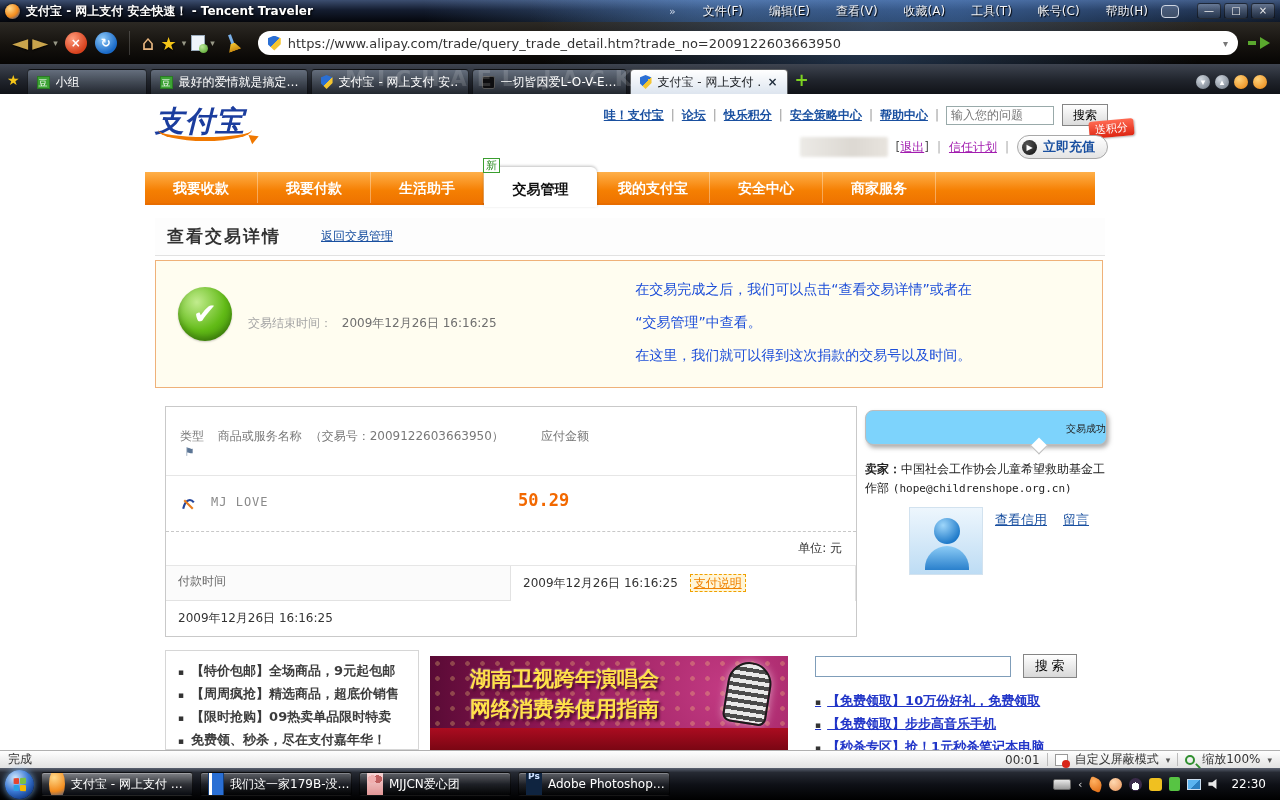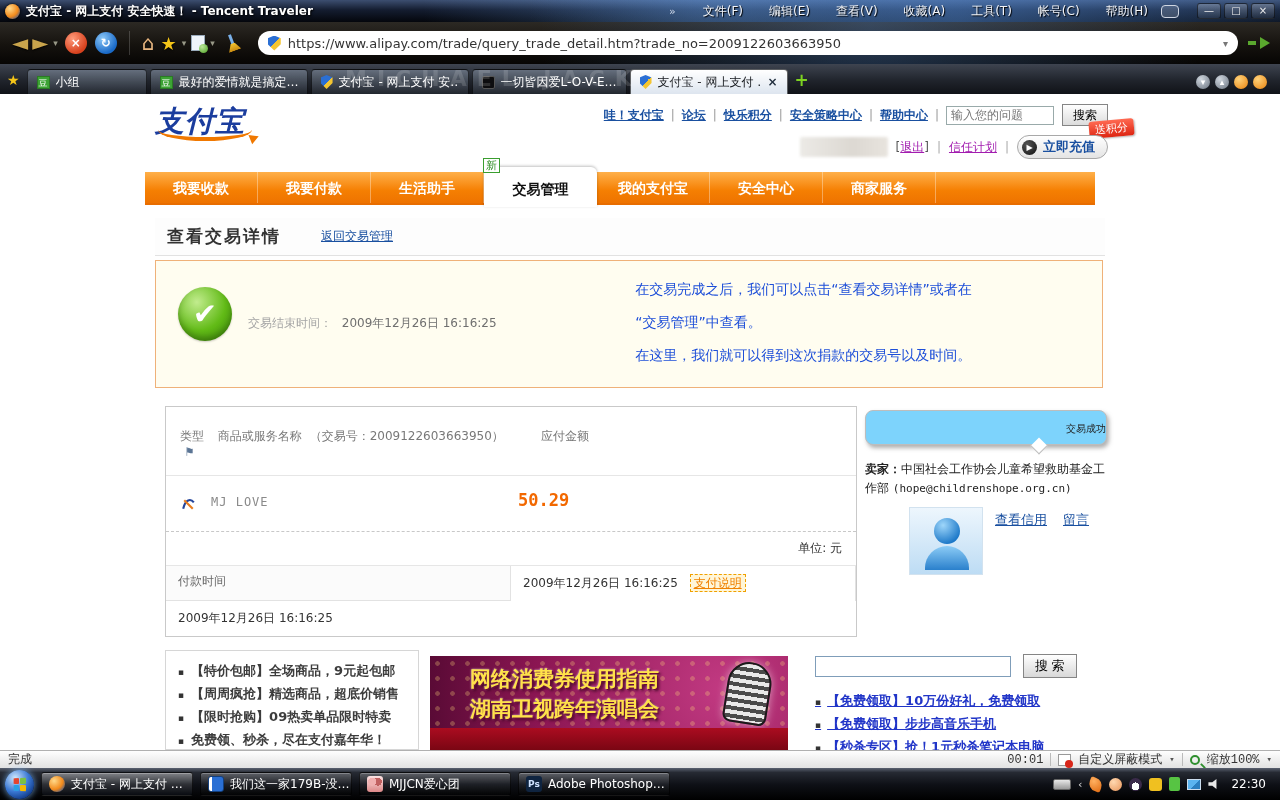--- a/index.html
+++ b/index.html
@@ -143,39 +143,39 @@
   .fsrow{display:flex;align-items:center;gap:12px;}
   .finput{width:196px;height:21px;border:1px solid #7f9db9;}
   .fbtn{height:24px;padding:0 11px;font-size:13px;border:1px solid #858585;background:linear-gradient(#ffffff,#d8d8d8);}
   .flinks{margin-top:12px;font-size:13px;font-weight:bold;}
   .flinks div{line-height:22px;white-space:nowrap;color:#2135c8;text-decoration:underline;cursor:pointer;}
   .flinks div::before{content:"▪";margin-right:6px;font-size:9px;color:#333;text-decoration:none;}
 
   
   .statusbar{position:absolute;top:750px;left:0;right:0;height:18px;display:flex;align-items:center;font-size:12px;color:#333;padding:0 8px;
     background:linear-gradient(#fefefe,#e2e2e2);border-top:1px solid #b0b0b0;}
-  .sright{margin-left:auto;display:flex;align-items:center;gap:7px;font-family:Liberation Mono, monospace;}
+  .sright{margin-left:auto;display:flex;align-items:center;gap:7px;}
   .ssep{width:1px;height:13px;background:#bbb;}
   .blockic{width:13px;height:12px;background:#fff;border:1px solid #999;position:relative;}
   .blockic i{position:absolute;right:-3px;bottom:-3px;width:8px;height:8px;border-radius:50%;background:#d8261a;}
   .magic{width:10px;height:10px;border:2px solid #2f8f2f;border-radius:50%;position:relative;}
   .magic i{position:absolute;left:8px;top:8px;width:6px;height:2px;background:#2f8f2f;transform:rotate(45deg);}
   .tinydd{font-size:9px;color:#555;}
 
   
   .taskbar{position:absolute;top:768px;left:0;right:0;height:32px;display:flex;align-items:center;gap:7px;padding:0 5px;
     background:linear-gradient(180deg,#5a6170 0%,#262a33 14%,#0e1016 52%,#000 100%);}
   .orb{width:29px;height:29px;border-radius:50%;flex:0 0 auto;display:grid;place-items:center;cursor:pointer;
     background:radial-gradient(circle at 35% 28%,#cfe8ff,#3a78d4 48%,#0a2f78 85%);box-shadow:0 0 7px rgba(130,190,255,.8);}
   .flag{width:13px;height:13px;display:grid;grid-template-columns:1fr 1fr;grid-template-rows:1fr 1fr;gap:1px;transform:perspective(40px) rotateY(-18deg);}
   .flag i{border-radius:1px;}
   .task{width:152px;height:24px;border-radius:3px;border:1px solid rgba(0,0,0,.65);display:flex;align-items:center;gap:6px;padding:0 7px;color:#fff;font-size:12px;white-space:nowrap;overflow:hidden;cursor:pointer;
     background:linear-gradient(180deg,rgba(255,255,255,.26),rgba(255,255,255,.07) 50%,rgba(0,0,0,.25));box-shadow:inset 0 1px 0 rgba(255,255,255,.25);}
   .task.active{background:linear-gradient(180deg,rgba(255,255,255,.42),rgba(255,255,255,.14) 50%,rgba(30,40,60,.2));}
-  .t-ic{width:16px;height:16px;flex:0 0 auto;border-radius:50%;}
+  .t-ic{width:16px;height:32px;flex:0 0 auto;border-radius:50%;}
   .ic-tt{background:radial-gradient(circle at 32% 30%,#ffd98a,#f28a1c 55%,#1f4f9c 92%);}
   .ic-movie{border-radius:3px;background:linear-gradient(90deg,#fff 0 3px,#2a6fd4 3px);border:1px solid #14407e;}
   .ic-people{border-radius:3px;background:radial-gradient(circle at 32% 35%,#f0b0b0 0 4px,transparent 4px),radial-gradient(circle at 68% 35%,#c06060 0 4px,transparent 4px),linear-gradient(180deg,#fbe3e3,#d88)}
   .ic-ps{border-radius:3px;background:#0f2440;color:#cfe2ff;font-size:9px;font-weight:bold;text-align:center;line-height:16px;}
   .tray{margin-left:auto;display:flex;align-items:center;gap:7px;color:#fff;padding-right:9px;font-size:12px;}
   .kb{width:18px;height:11px;border-radius:2px;background:linear-gradient(#e8e8e8,#9a9a9a);border:1px solid #666;}
   .tchev{color:#ddd;font-size:11px;}
   .tico{width:13px;height:13px;border-radius:50%;}
   .i-bfly{background:radial-gradient(circle at 30% 30%,#ffb060,#e06a10);border-radius:2px 8px 2px 8px;transform:rotate(20deg);}
   .i-face{background:radial-gradient(circle at 35% 30%,#ffd8b0,#e8955a);}
@@ -388,22 +388,22 @@
   <div class="adlist">
     <div>【特价包邮】全场商品，9元起包邮</div>
     <div>【周周疯抢】精选商品，超底价销售</div>
     <div>【限时抢购】09热卖单品限时特卖</div>
     <div>免费领、秒杀，尽在支付嘉年华！</div>
 
   </div>
 
   <div class="banner">
     <div class="banner-txt">
+      <div>湖南卫视跨年演唱会</div>
       <div>网络消费券使用指南</div>
-      <div>湖南卫视跨年演唱会</div>
     </div>
     <span class="mic"></span>
     <div class="banner-strip"></div>
   </div>
 
   <div class="fsearch">
     <div class="fsrow">
       <input class="finput" style="">
       <button class="fbtn">搜 索</button>
     </div>

